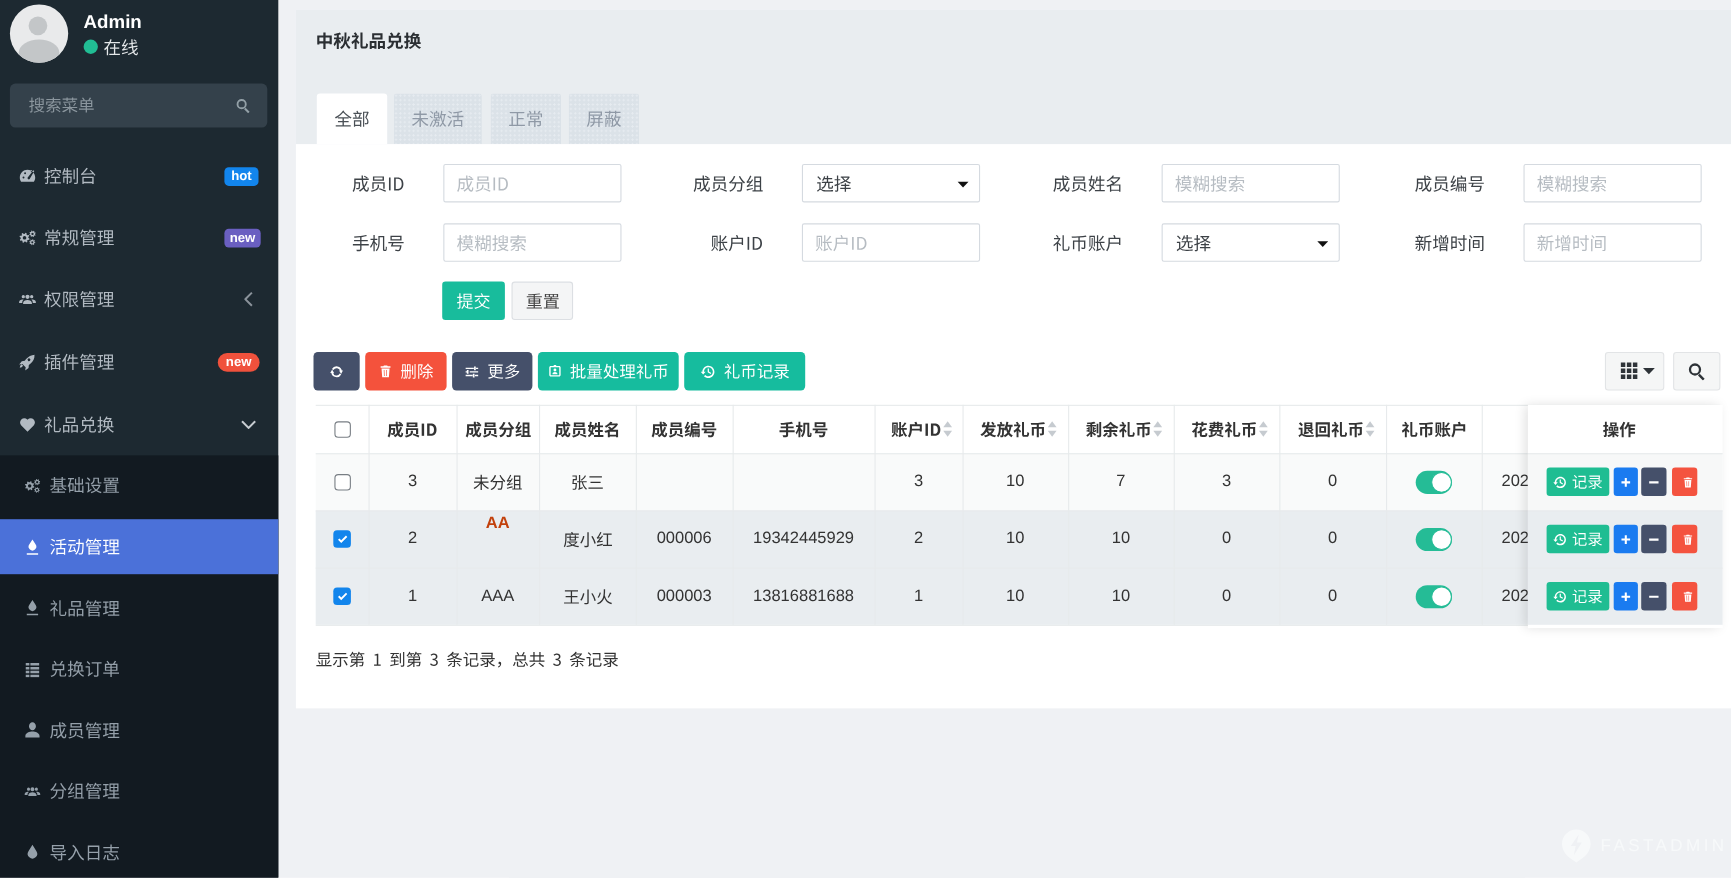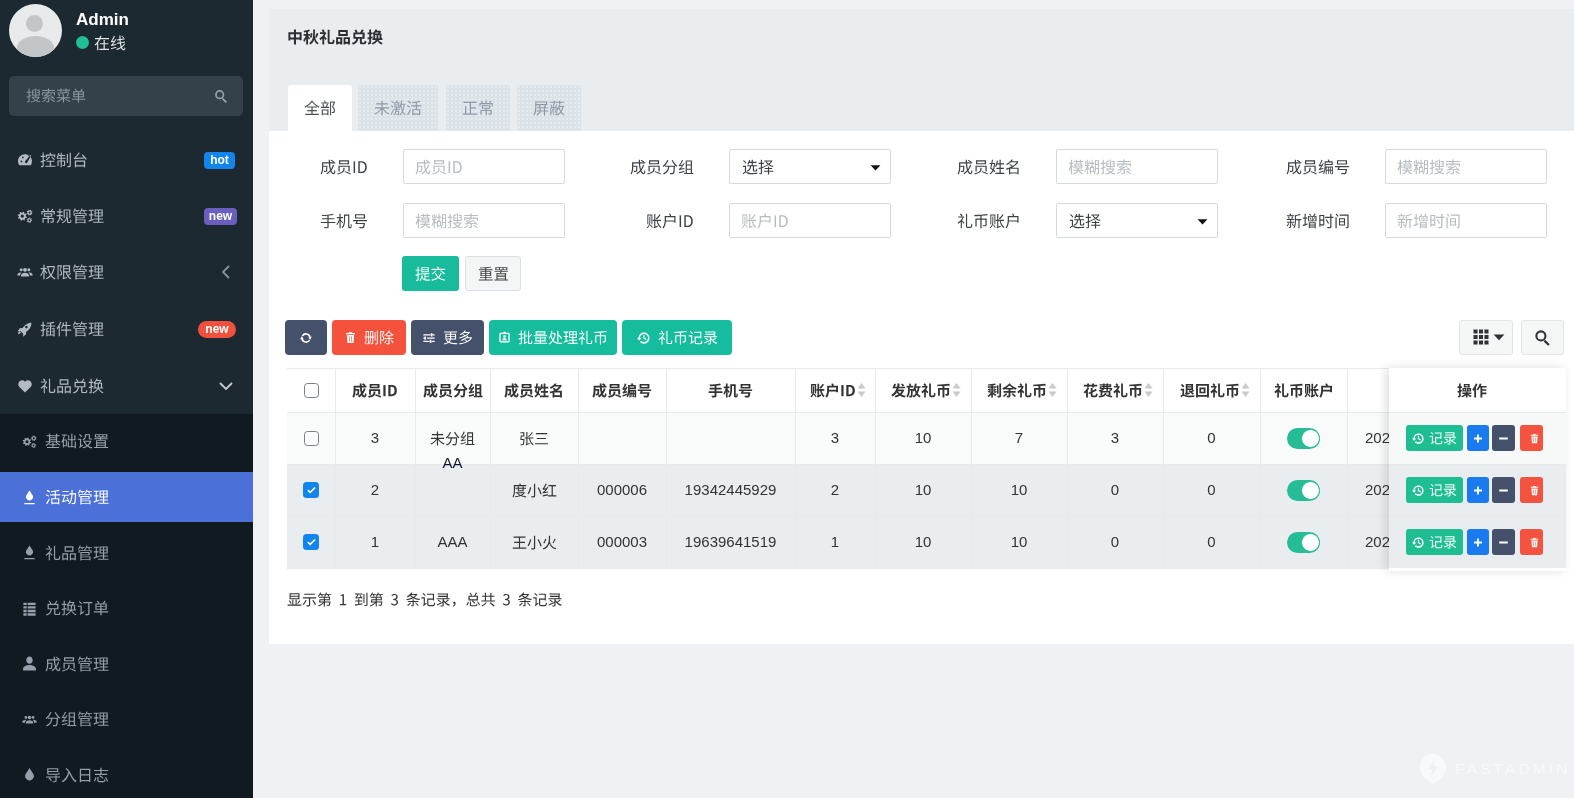--- a/index.html
+++ b/index.html
@@ -412,21 +412,21 @@
     </svg></div>
 <div style="position:absolute;left:775px;top:429px;font-family:'Liberation Sans',sans-serif;font-size:15px;font-weight:400;color:#333;line-height:18px;white-space:nowrap;width:120px;text-align:center;">3</div>
 <div style="position:absolute;left:863px;top:429px;font-family:'Liberation Sans',sans-serif;font-size:15px;font-weight:400;color:#333;line-height:18px;white-space:nowrap;width:120px;text-align:center;">10</div>
 <div style="position:absolute;left:959px;top:429px;font-family:'Liberation Sans',sans-serif;font-size:15px;font-weight:400;color:#333;line-height:18px;white-space:nowrap;width:120px;text-align:center;">7</div>
 <div style="position:absolute;left:1055px;top:429px;font-family:'Liberation Sans',sans-serif;font-size:15px;font-weight:400;color:#333;line-height:18px;white-space:nowrap;width:120px;text-align:center;">3</div>
 <div style="position:absolute;left:1151.5px;top:429px;font-family:'Liberation Sans',sans-serif;font-size:15px;font-weight:400;color:#333;line-height:18px;white-space:nowrap;width:120px;text-align:center;">0</div>
 <div style="position:absolute;left:1287px;top:427.5px;width:33px;height:21px;background:#25bc96;border-radius:10.5px;"></div>
 <div style="position:absolute;left:1300.5px;top:428.5px;width:19px;height:19px;background:#fff;border:1px solid #25bc96;border-radius:50%;"></div>
 <div style="position:absolute;left:1365px;top:429px;font-family:'Liberation Sans',sans-serif;font-size:15px;font-weight:400;color:#333;line-height:18px;white-space:nowrap;">2020-09-22 15:35:08</div>
 <div style="position:absolute;left:315px;top:481px;font-family:'Liberation Sans',sans-serif;font-size:15px;font-weight:400;color:#333;line-height:18px;white-space:nowrap;width:120px;text-align:center;">2</div>
-<div style="position:absolute;left:392.5px;top:454px;font-family:'Liberation Sans',sans-serif;font-size:15px;font-weight:400;color:#0f172a;line-height:18px;white-space:nowrap;width:120px;text-align:center;">AA</div>
+<div style="position:absolute;left:392.5px;top:467px;font-family:'Liberation Sans',sans-serif;font-size:15px;font-weight:700;color:#c2410c;line-height:18px;white-space:nowrap;width:120px;text-align:center;">AA</div>
 <div style="position:absolute;left:511.5px;top:482.5px;line-height:0"><svg class="" width="45.0" height="19" viewBox="0 0 45.0 19" style="overflow:visible">
       <g fill="#333" transform="translate(0,13.20) scale(0.015000,-0.015000)">
         <use href="#g80" x="0"></use>
         <use href="#g81" x="1000"></use>
         <use href="#g82" x="2000"></use>
       </g>
     </svg></div>
 <div style="position:absolute;left:562px;top:481px;font-family:'Liberation Sans',sans-serif;font-size:15px;font-weight:400;color:#333;line-height:18px;white-space:nowrap;width:120px;text-align:center;">000006</div>
 <div style="position:absolute;left:670.5px;top:481px;font-family:'Liberation Sans',sans-serif;font-size:15px;font-weight:400;color:#333;line-height:18px;white-space:nowrap;width:120px;text-align:center;">19342445929</div>
 <div style="position:absolute;left:775px;top:481px;font-family:'Liberation Sans',sans-serif;font-size:15px;font-weight:400;color:#333;line-height:18px;white-space:nowrap;width:120px;text-align:center;">2</div>
@@ -440,21 +440,21 @@
 <div style="position:absolute;left:315px;top:533px;font-family:'Liberation Sans',sans-serif;font-size:15px;font-weight:400;color:#333;line-height:18px;white-space:nowrap;width:120px;text-align:center;">1</div>
 <div style="position:absolute;left:392.5px;top:533px;font-family:'Liberation Sans',sans-serif;font-size:15px;font-weight:400;color:#333;line-height:18px;white-space:nowrap;width:120px;text-align:center;">AAA</div>
 <div style="position:absolute;left:511.5px;top:534.5px;line-height:0"><svg class="" width="45.0" height="19" viewBox="0 0 45.0 19" style="overflow:visible">
       <g fill="#333" transform="translate(0,13.20) scale(0.015000,-0.015000)">
         <use href="#g83" x="0"></use>
         <use href="#g81" x="1000"></use>
         <use href="#g84" x="2000"></use>
       </g>
     </svg></div>
 <div style="position:absolute;left:562px;top:533px;font-family:'Liberation Sans',sans-serif;font-size:15px;font-weight:400;color:#333;line-height:18px;white-space:nowrap;width:120px;text-align:center;">000003</div>
-<div style="position:absolute;left:670.5px;top:533px;font-family:'Liberation Sans',sans-serif;font-size:15px;font-weight:400;color:#333;line-height:18px;white-space:nowrap;width:120px;text-align:center;">19639641519</div>
+<div style="position:absolute;left:670.5px;top:533px;font-family:'Liberation Sans',sans-serif;font-size:15px;font-weight:400;color:#333;line-height:18px;white-space:nowrap;width:120px;text-align:center;">13816881688</div>
 <div style="position:absolute;left:775px;top:533px;font-family:'Liberation Sans',sans-serif;font-size:15px;font-weight:400;color:#333;line-height:18px;white-space:nowrap;width:120px;text-align:center;">1</div>
 <div style="position:absolute;left:863px;top:533px;font-family:'Liberation Sans',sans-serif;font-size:15px;font-weight:400;color:#333;line-height:18px;white-space:nowrap;width:120px;text-align:center;">10</div>
 <div style="position:absolute;left:959px;top:533px;font-family:'Liberation Sans',sans-serif;font-size:15px;font-weight:400;color:#333;line-height:18px;white-space:nowrap;width:120px;text-align:center;">10</div>
 <div style="position:absolute;left:1055px;top:533px;font-family:'Liberation Sans',sans-serif;font-size:15px;font-weight:400;color:#333;line-height:18px;white-space:nowrap;width:120px;text-align:center;">0</div>
 <div style="position:absolute;left:1151.5px;top:533px;font-family:'Liberation Sans',sans-serif;font-size:15px;font-weight:400;color:#333;line-height:18px;white-space:nowrap;width:120px;text-align:center;">0</div>
 <div style="position:absolute;left:1287px;top:531.5px;width:33px;height:21px;background:#25bc96;border-radius:10.5px;"></div>
 <div style="position:absolute;left:1300.5px;top:532.5px;width:19px;height:19px;background:#fff;border:1px solid #25bc96;border-radius:50%;"></div>
 <div style="position:absolute;left:1365px;top:533px;font-family:'Liberation Sans',sans-serif;font-size:15px;font-weight:400;color:#333;line-height:18px;white-space:nowrap;">2020-09-22 15:35:08</div>
 <div style="position:absolute;left:287.0px;top:591.5px;line-height:0"><svg class="" width="275.5" height="19" viewBox="0 0 275.5 19" style="overflow:visible">
       <g fill="#333" transform="translate(0,13.20) scale(0.015000,-0.015000)">

